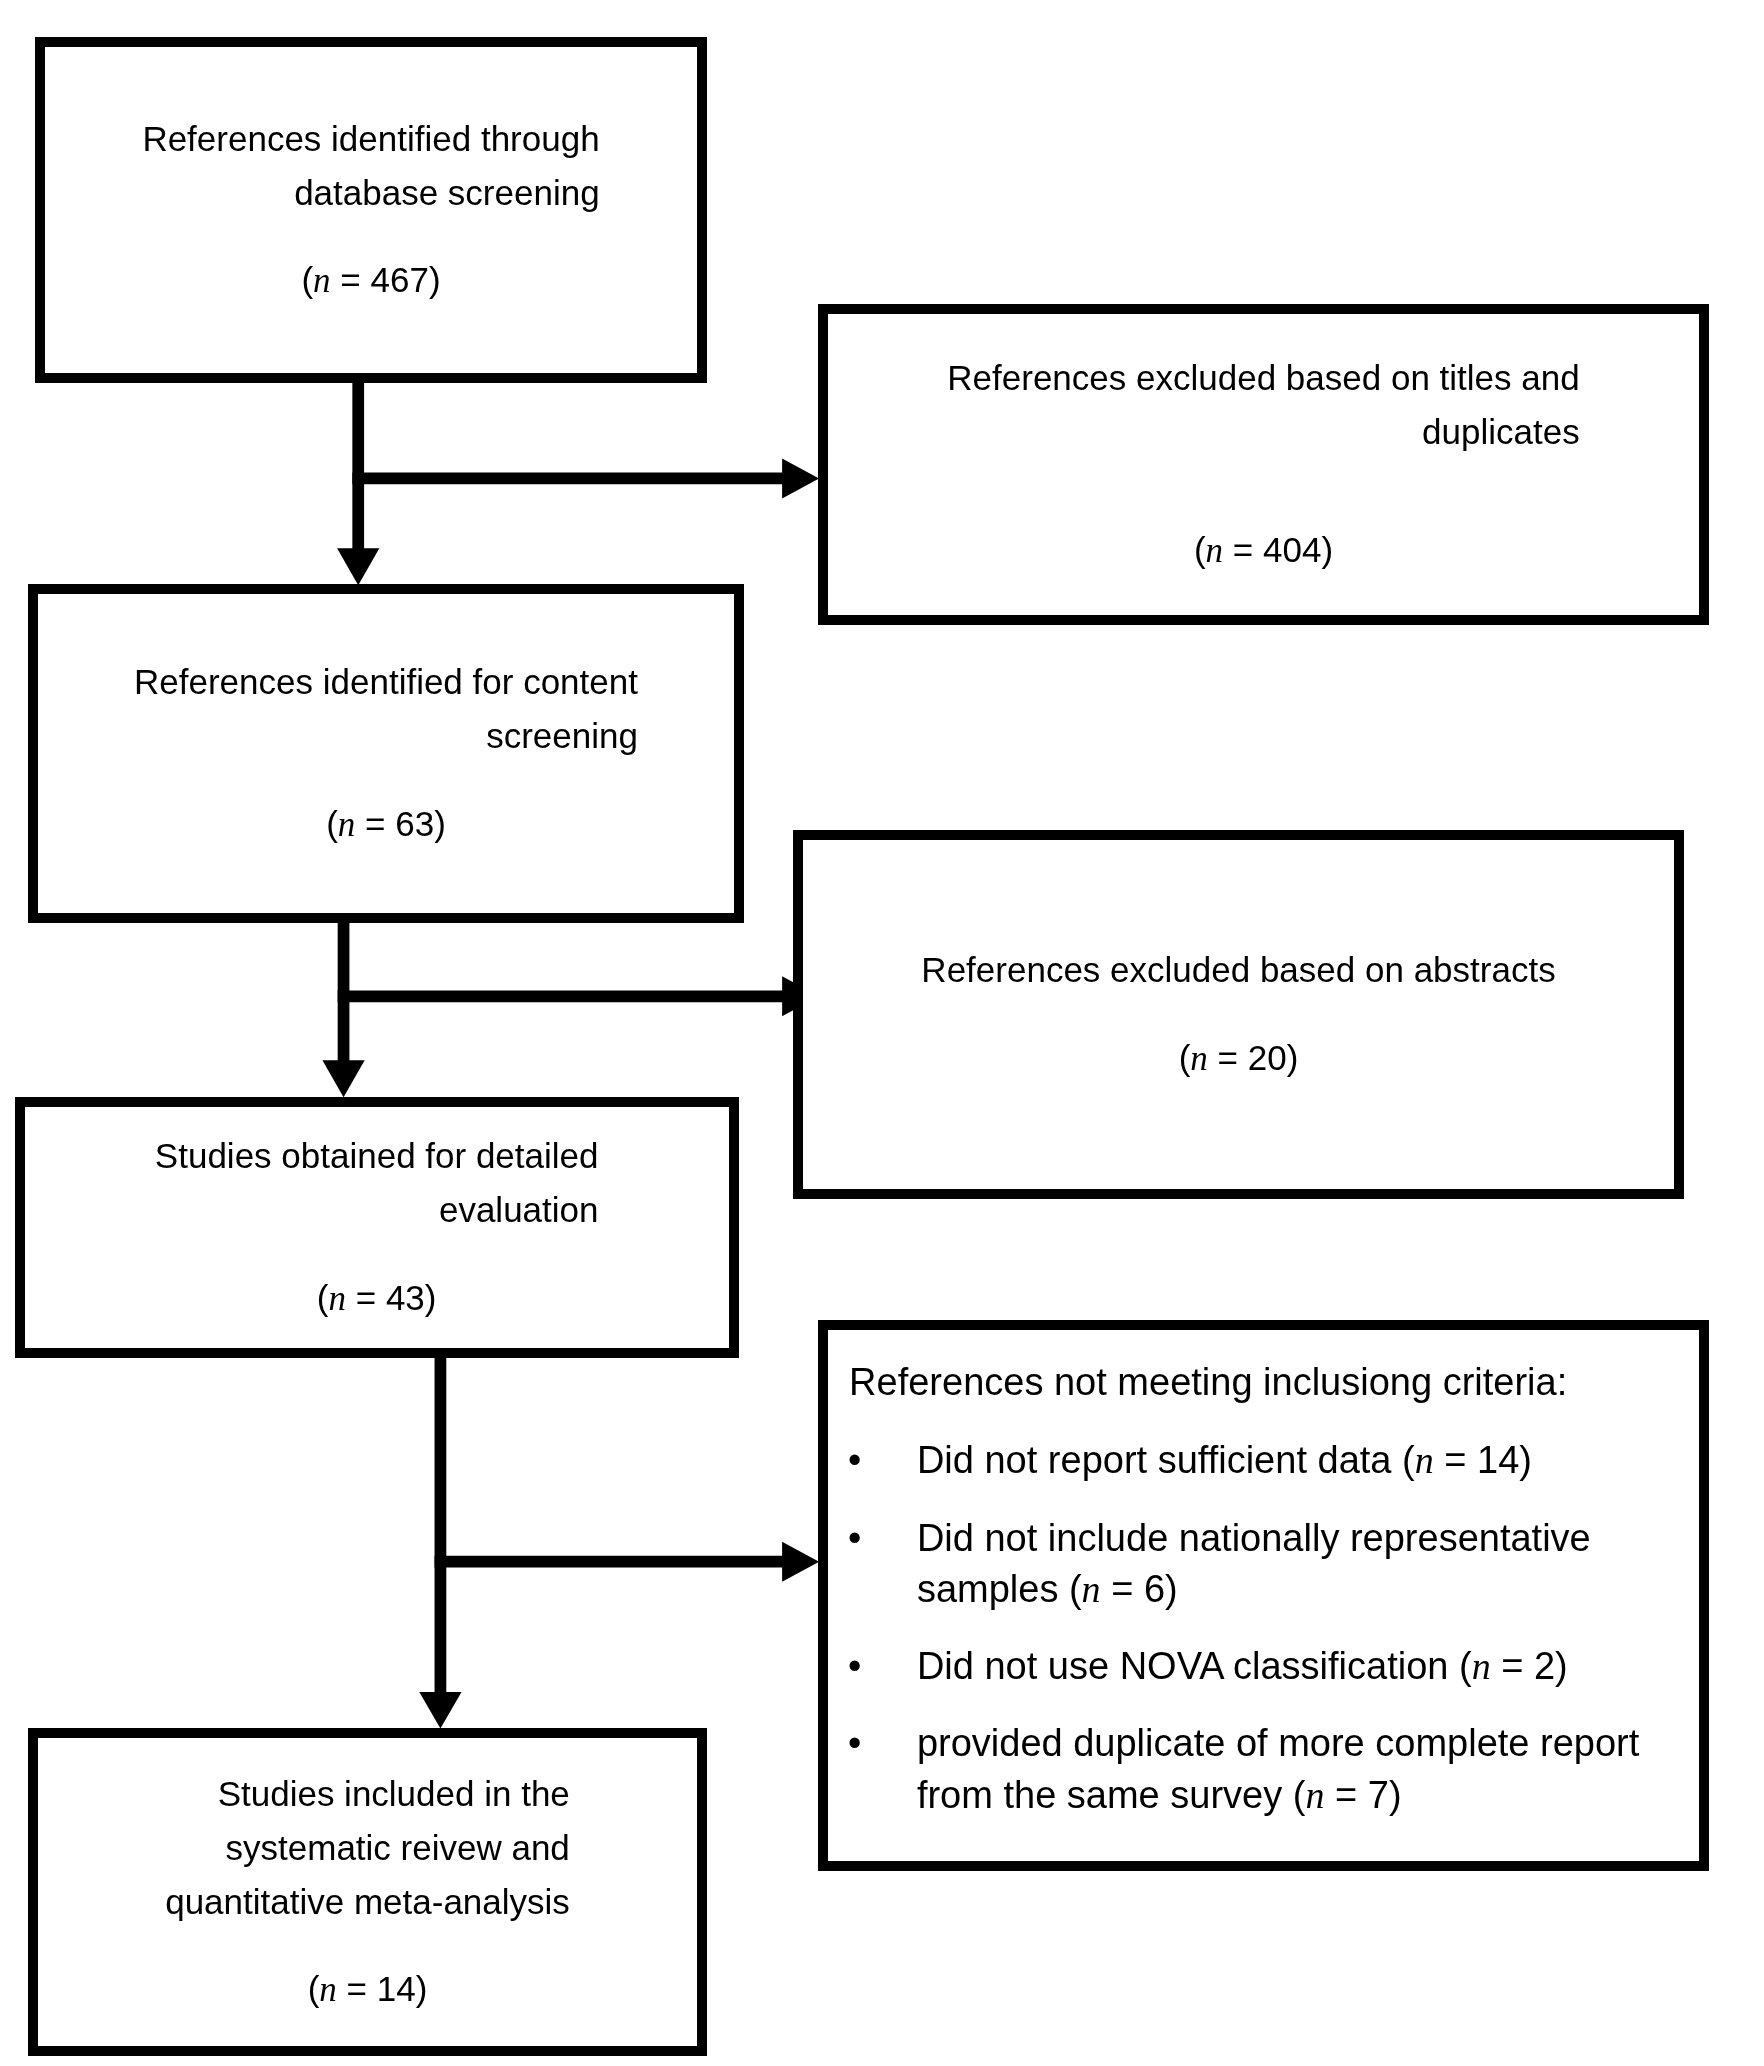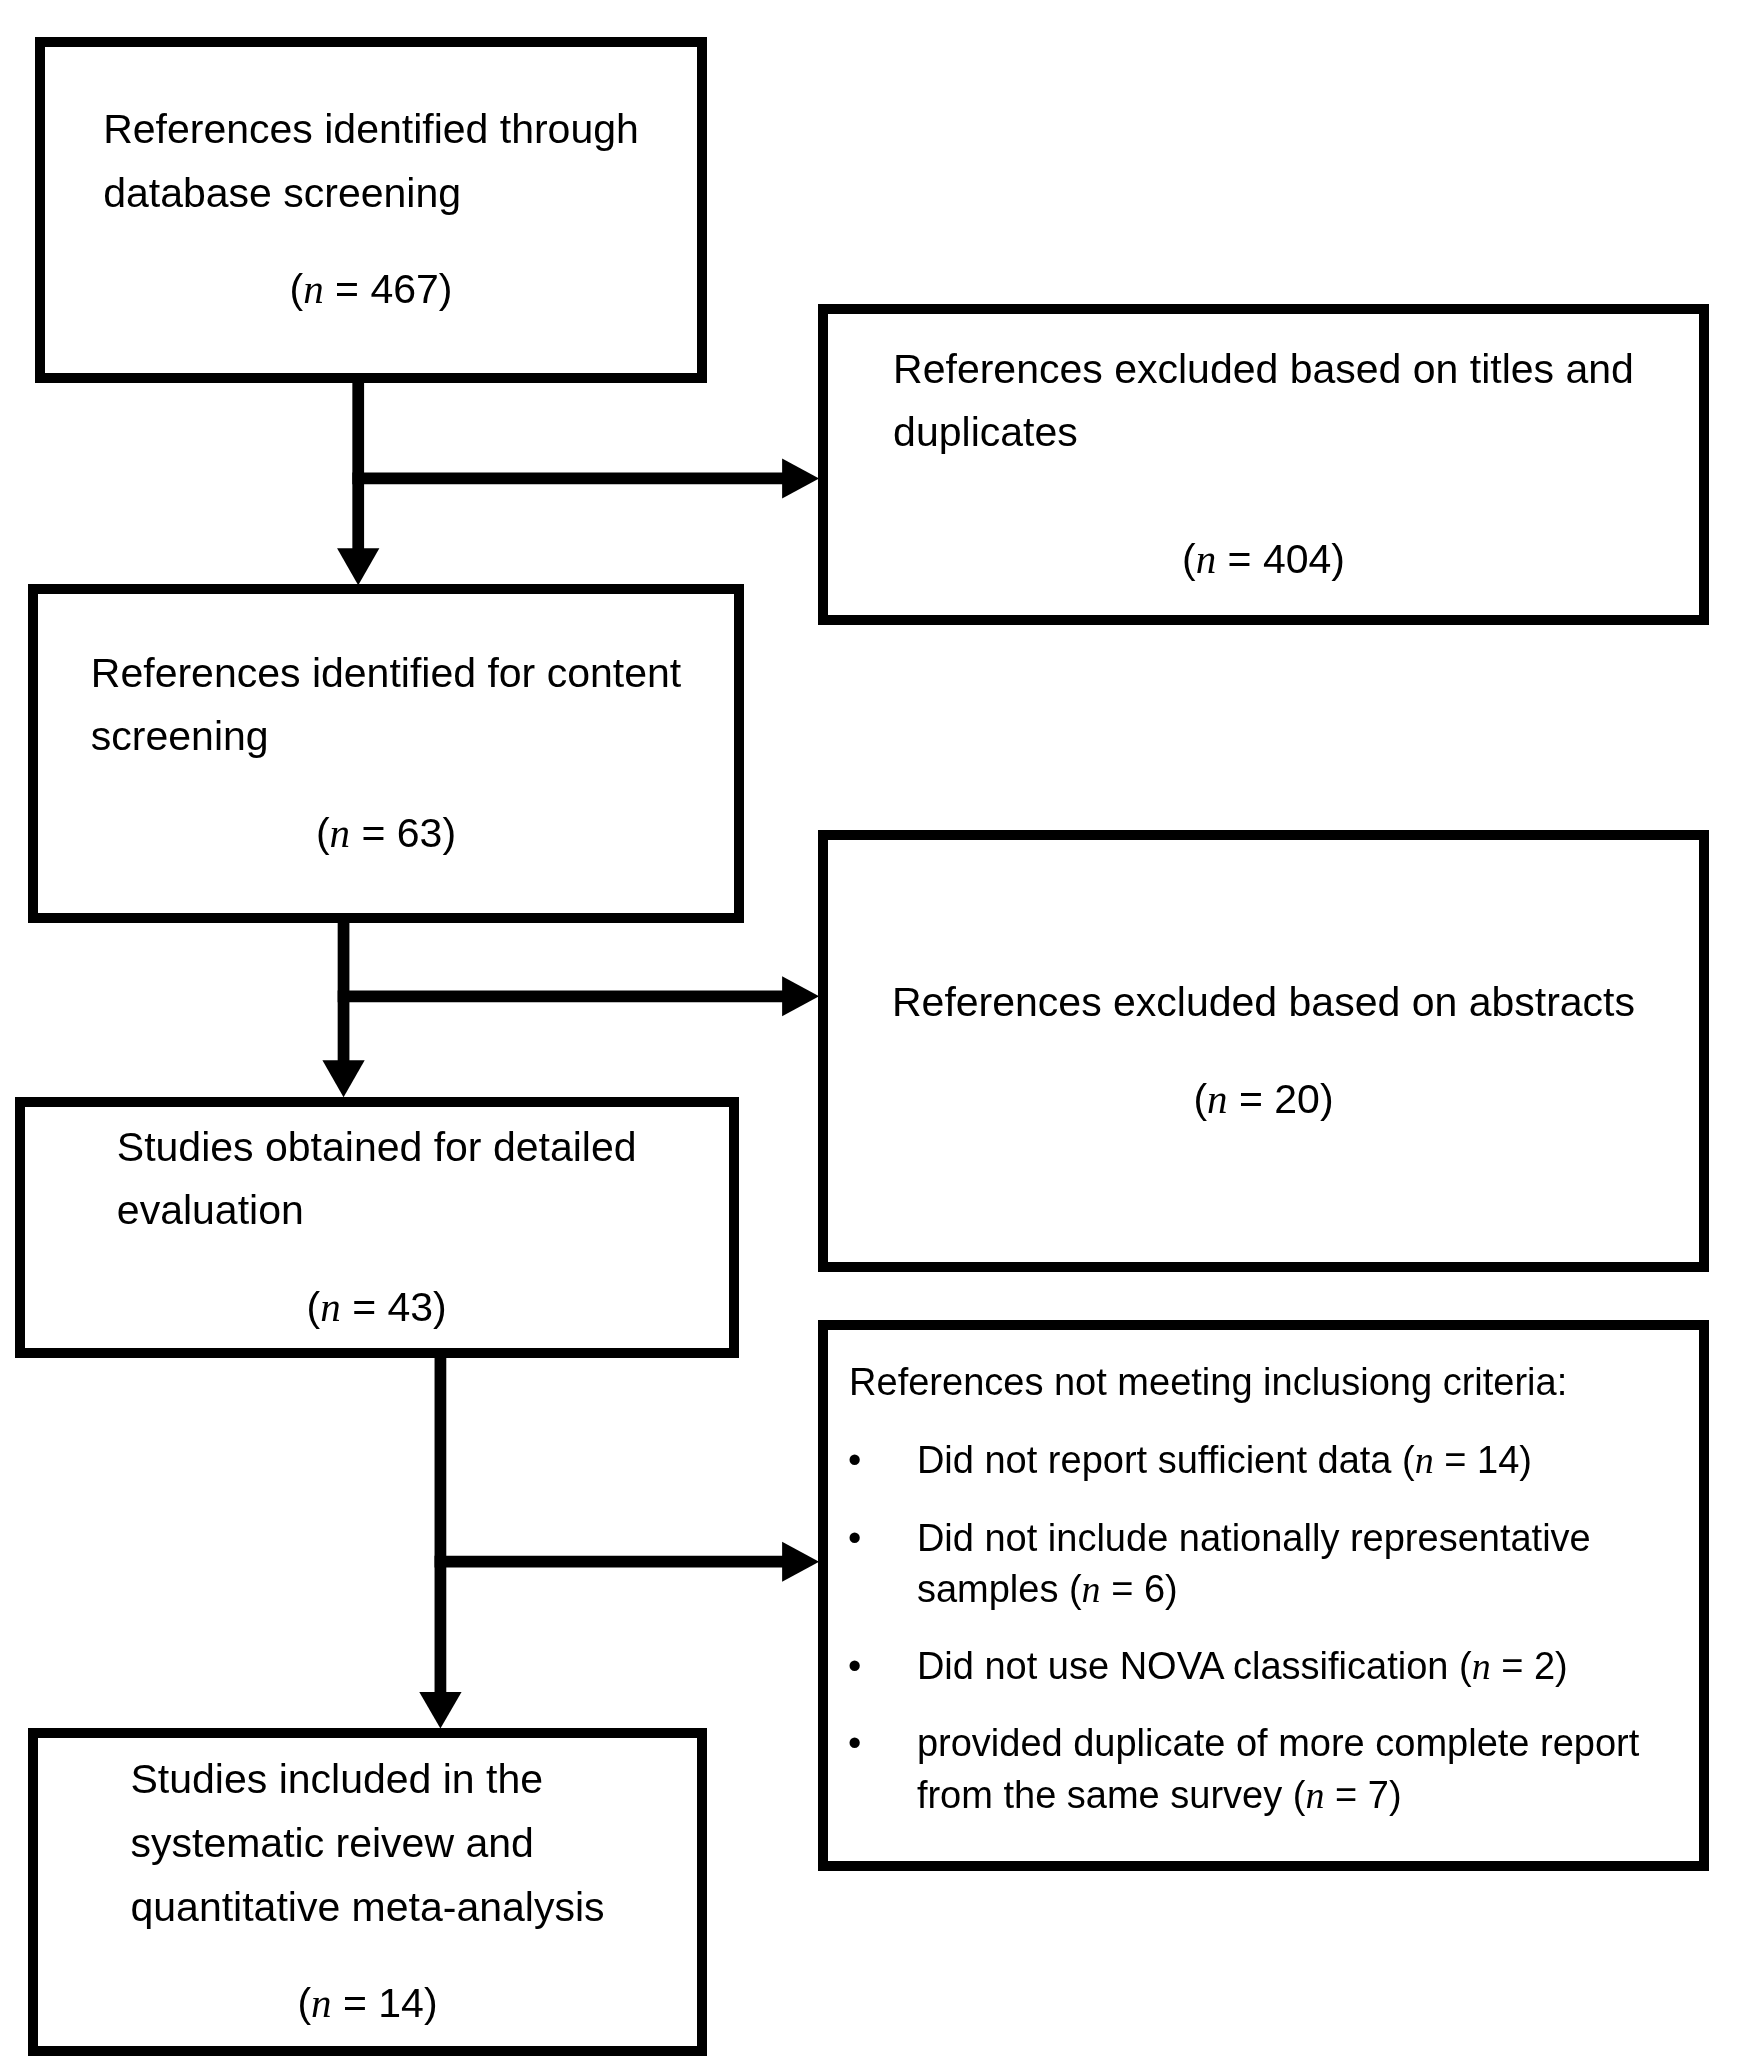--- a/index.html
+++ b/index.html
@@ -30,43 +30,43 @@
   .box {
     position: absolute;
     box-sizing: border-box;
     border: 10.6px solid #000000;
     background: #ffffff;
     z-index: 2;
     display: flex;
     flex-direction: column;
     justify-content: center;
     align-items: center;
-    text-align: left;
-    font-size: 41px;
+    text-align: right;
+    font-size: 35px;
     line-height: 1.55;
     overflow: hidden;
   }
   .box .title {
     white-space: pre-line;
   }
   .box .count {
     margin-top: 33px;
   }
   .count i, .btext i {
     font-style: italic;
     font-family: "Liberation Serif", serif;
   }
   
   #box-l1 { left: 35px;   top: 37px;   width: 672px; height: 346px; }
   #box-l2 { left: 28px;   top: 584px;  width: 716px; height: 339px; }
   #box-l3 { left: 14.7px;   top: 1097px; width: 724px; height: 261px; }
   #box-l4 { left: 28px;   top: 1728px; width: 679px; height: 328px; }
   
   #box-r1 { left: 818px; top: 304px;  width: 891px; height: 321px; gap: 30px; }
-  #box-r2 { left: 818px; top: 830px; width: 891px; height: 442px; }
+  #box-r2 { left: 793px; top: 830px; width: 891px; height: 369px; }
   #box-r3 {
     left: 818px; top: 1320px; width: 891px; height: 551px;
     justify-content: flex-start;
     align-items: stretch;
     text-align: left;
     padding: 27px 16.4px 17.6px 16.4px;
     font-size: 38px;
     line-height: 1.35;
   }
   #box-r3 .r3-header {

